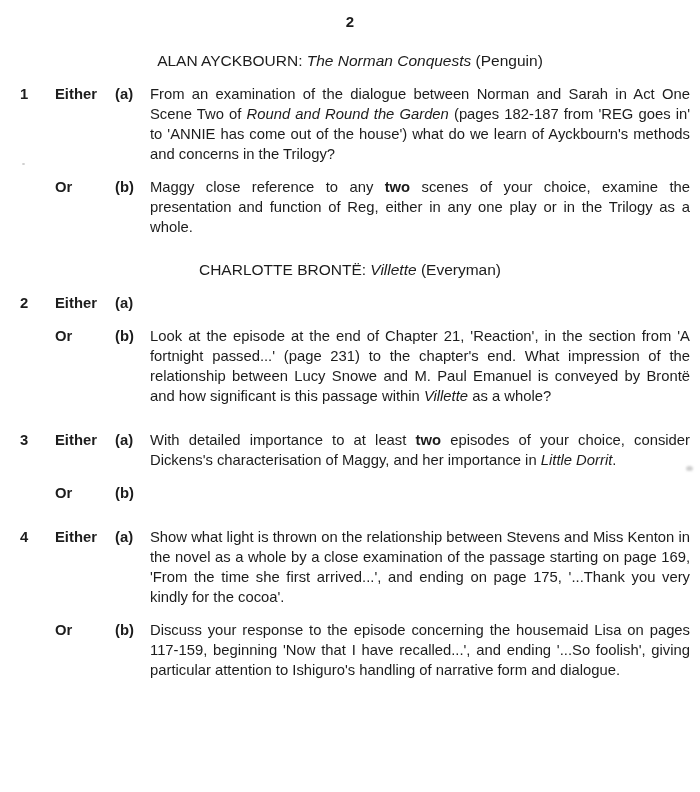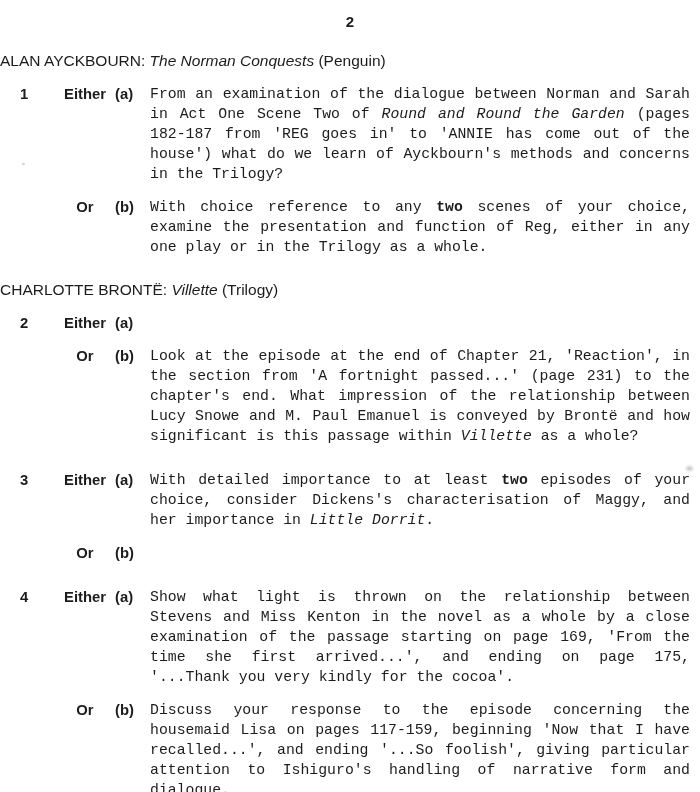--- a/index.html
+++ b/index.html
@@ -25,20 +25,21 @@
     line-height: 17px;
   }
   .exam-section {
     margin-top: 24px;
   }
   .exam-section.first {
     margin-top: 22px;
   }
   .section-heading {
     margin: 0 0 14px 0;
+    text-align: center;
     font-size: 15.5px;
     font-weight: normal;
     line-height: 18px;
   }
   .question-row {
     display: flex;
     padding-left: 20px;
     padding-right: 10px;
     margin-bottom: 13px;
     font-size: 14.8px;
@@ -46,32 +47,30 @@
   }
   .col-num {
     width: 35px;
     flex: 0 0 35px;
     font-weight: bold;
   }
   .col-choice {
     width: 60px;
     flex: 0 0 60px;
     font-weight: bold;
-    text-align: center;
   }
   .col-part {
     width: 35px;
     flex: 0 0 35px;
     font-weight: bold;
   }
   .col-body {
     width: 540px;
     flex: 0 0 540px;
     text-align: justify;
-    font-family: Liberation Mono, monospace;
   }
   .it { font-style: italic; }
   .bd { font-weight: bold; }
   .scan-speck {
     position: absolute;
     border-radius: 50%;
     background: #b9b9b9;
     opacity: 0.7;
   }
   .speck-1 { left: 686px; top: 466px; width: 7px; height: 5px; filter: blur(1px); }
@@ -89,25 +88,25 @@
         <div class="question-row">
           <div class="col-num">1</div>
           <div class="col-choice">Either</div>
           <div class="col-part">(a)</div>
           <div class="col-body"><span>From an examination of the dialogue between Norman and Sarah in Act One Scene Two of </span><span class="it">Round and Round the Garden</span><span> (pages 182-187 from 'REG goes in' to 'ANNIE has come out of the house') what do we learn of Ayckbourn's methods and concerns in the Trilogy?</span></div>
         </div>
         <div class="question-row">
           <div class="col-num"></div>
           <div class="col-choice">Or</div>
           <div class="col-part">(b)</div>
-          <div class="col-body"><span>With choice reference to any </span><span class="bd">two</span><span> scenes of your choice, examine the presentation and function of Reg, either in any one play or in the Trilogy as a whole.</span></div>
+          <div class="col-body"><span>Maggy close reference to any </span><span class="bd">two</span><span> scenes of your choice, examine the presentation and function of Reg, either in any one play or in the Trilogy as a whole.</span></div>
         </div>
       </section>
       <section class="exam-section">
-        <h2 class="section-heading"><span>CHARLOTTE BRONTË: </span><span class="it">Villette</span><span> (Trilogy)</span></h2>
+        <h2 class="section-heading"><span>CHARLOTTE BRONTË: </span><span class="it">Villette</span><span> (Everyman)</span></h2>
         <div class="question-row">
           <div class="col-num">2</div>
           <div class="col-choice">Either</div>
           <div class="col-part">(a)</div>
         </div>
         <div class="question-row">
           <div class="col-num"></div>
           <div class="col-choice">Or</div>
           <div class="col-part">(b)</div>
           <div class="col-body"><span>Look at the episode at the end of Chapter 21, 'Reaction', in the section from 'A fortnight passed...' (page 231) to the chapter's end. What impression of the relationship between Lucy Snowe and M. Paul Emanuel is conveyed by Brontë and how significant is this passage within </span><span class="it">Villette</span><span> as a whole?</span></div>

